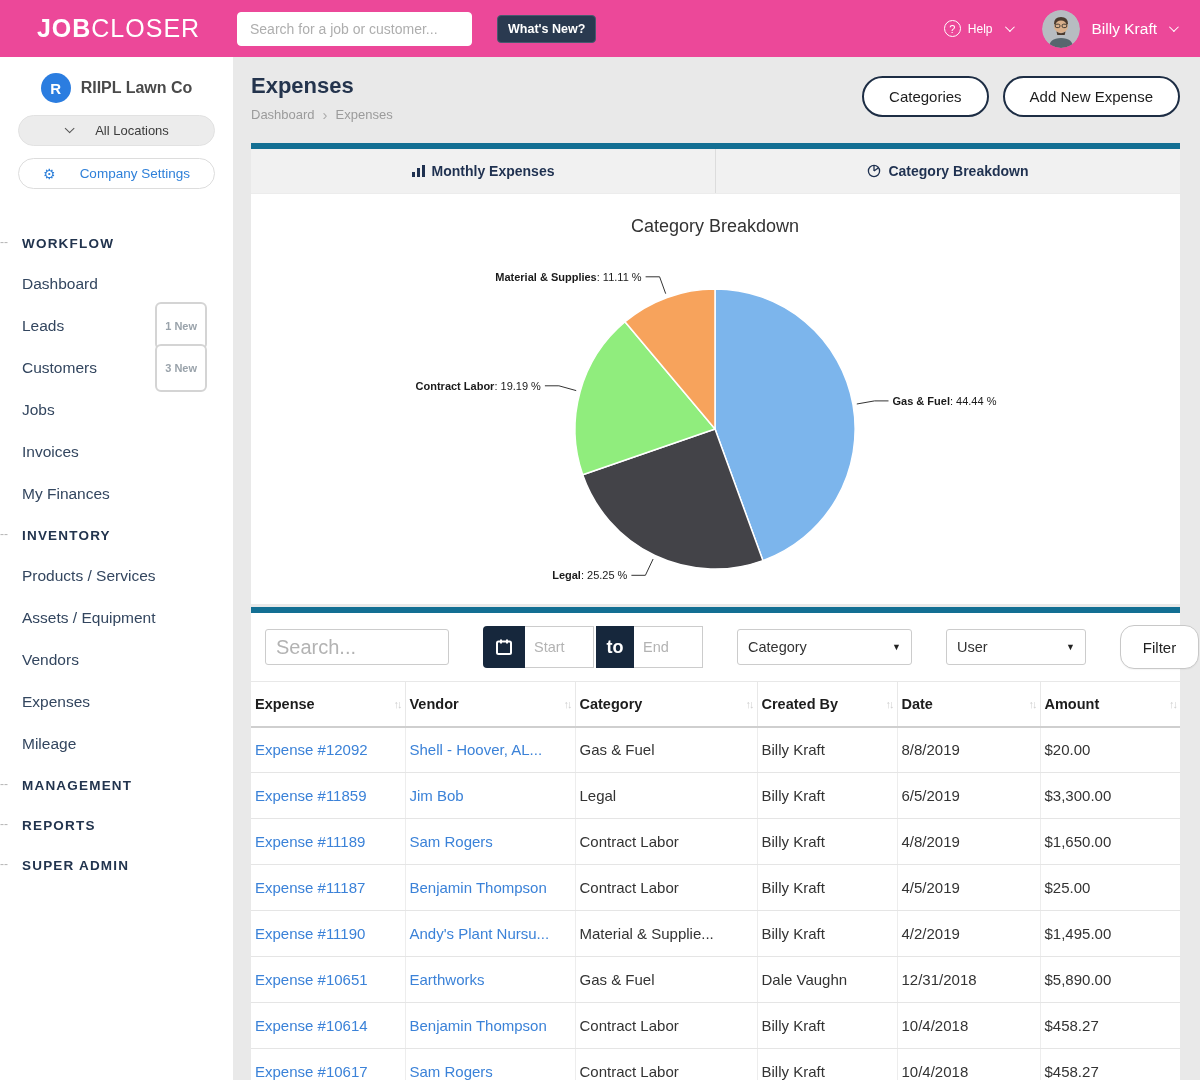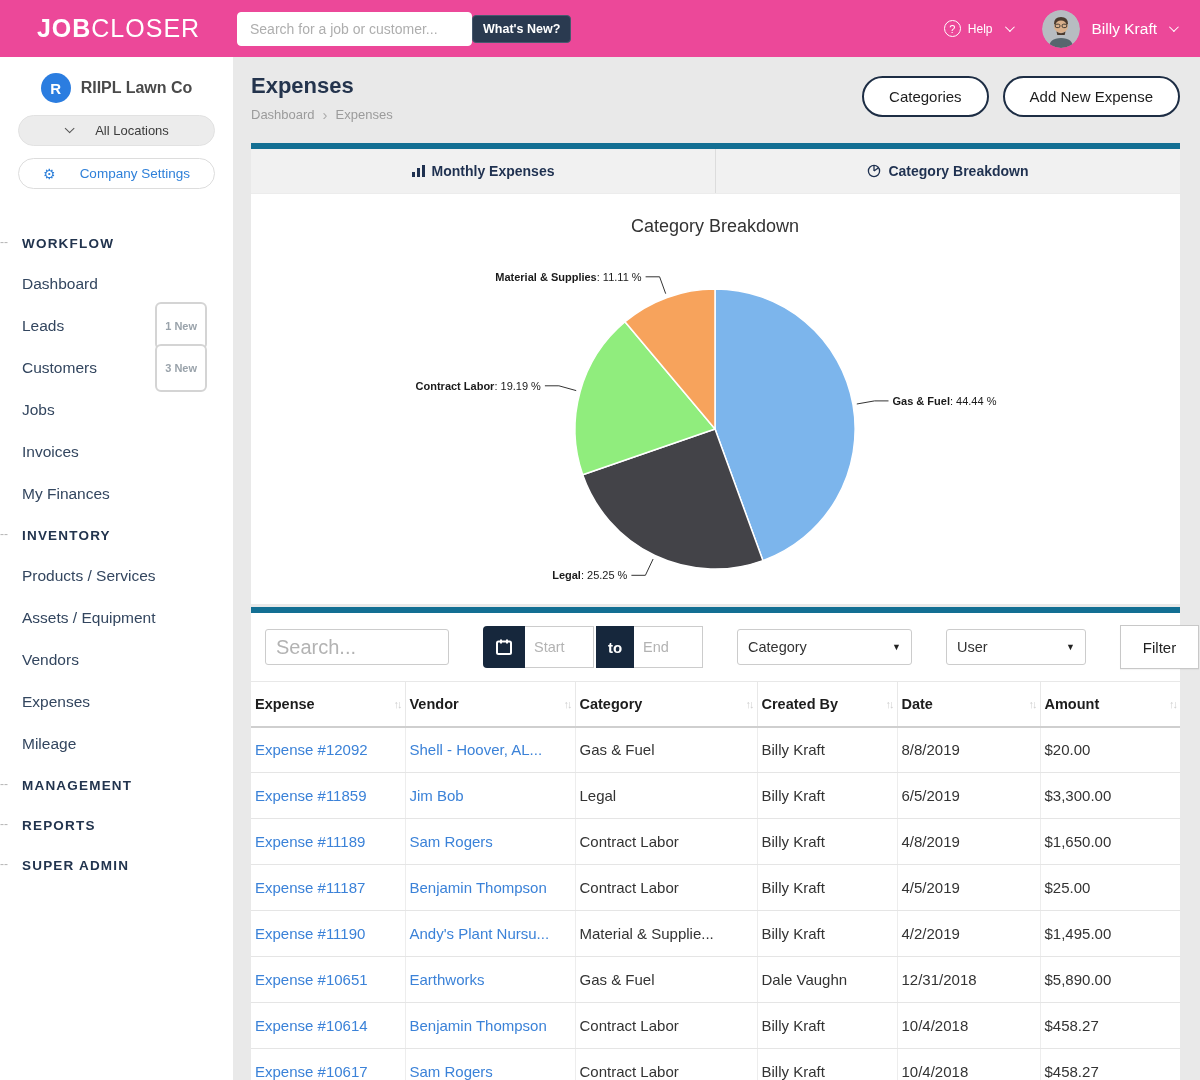--- a/index.html
+++ b/index.html
@@ -6,21 +6,21 @@
   html,body { width:1200px; height:1080px; overflow:hidden; }
   body { font-family:"Liberation Sans", sans-serif; background:#e9e9e9; }
 
   
   .navbar { height:57px; background:#ec4899; display:flex; align-items:center; padding-right:24px; }
   .logo { width:237px; text-align:center; color:#fff; font-size:25px; letter-spacing:1px; white-space:nowrap; }
   .logo b { font-weight:800; }
   .logo span { font-weight:300; }
   .nav-search { width:235px; height:34px; border:1px solid #fff; border-radius:4px; padding:0 12px; font-size:14px; color:#333; outline:none; font-family:inherit; }
   .nav-search::placeholder { color:#aeaeae; }
-  .whats-new { background:#2a3a50; border:1px solid #48596f; color:#fff; font-weight:bold; font-size:12.5px; padding:6px 10px; border-radius:4px; cursor:pointer; font-family:inherit; }
+  .whats-new { margin-left:25px; background:#2a3a50; border:1px solid #48596f; color:#fff; font-weight:bold; font-size:12.5px; padding:6px 10px; border-radius:4px; cursor:pointer; font-family:inherit; }
   .nav-spacer { flex:1; }
   .nav-right { display:flex; align-items:center; color:#fff; }
   .qmark { display:inline-flex; align-items:center; justify-content:center; width:17px; height:17px; border:1.5px solid #fff; border-radius:50%; font-size:11px; margin-right:7px; }
   .nav-help-label { font-size:12px; }
   .chev { display:inline-block; width:7px; height:7px; border-right:1.6px solid currentColor; border-bottom:1.6px solid currentColor; transform:rotate(45deg) translateY(-2px); margin-left:12px; }
   .avatar { width:38px; height:38px; border-radius:50%; margin:0 12px 0 30px; display:block; }
   .nav-user-name { font-size:15.5px; }
 
   
   .shell { display:flex; height:1023px; }
@@ -66,28 +66,28 @@
   
   .filter-row { height:68px; display:flex; align-items:center; padding:0 14px; background:#fff; }
   .fgroup { display:flex; align-items:center; padding:0 17px; height:100%; }
   .fgroup.first { padding-left:0; }
   .fdiv { width:1px; align-self:stretch; background:#e7e7e7; }
   .f-search { width:184px; height:36px; border:1px solid #ccc; border-radius:3px; padding:12px 10px; font-size:20px; outline:none; font-family:inherit; color:#333; }
   .f-search::placeholder, .date-in::placeholder { color:#b3b3b3; }
   .datebox { display:flex; align-items:center; }
   .cal-box { width:42px; height:42px; background:#16273c; border-radius:4px 0 0 4px; display:flex; align-items:center; justify-content:center; cursor:pointer; }
   .date-in { width:69px; height:42px; border:1px solid #ccc; border-left:none; padding:0 9px; font-size:14.5px; outline:none; font-family:inherit; color:#333; }
-  .to-box { width:38px; height:42px; background:#16273c; color:#fff; font-size:15px; font-weight:bold; display:flex; align-items:center; justify-content:center; margin-left:2px; }
+  .to-box { width:38px; height:42px; background:#16273c; color:#fff; font-size:18px; font-weight:bold; display:flex; align-items:center; justify-content:center; margin-left:2px; }
   .date-in.end { border-left:none; }
   .fselect { height:36px; border:1px solid #ccc; border-radius:3px; display:flex; align-items:center; justify-content:space-between; padding:0 10px; font-size:14.5px; color:#333; cursor:pointer; background:#fff; }
   .fselect .caret { font-size:9px; color:#222; margin-left:10px; }
   .sel-category { width:175px; }
   .sel-user { width:140px; }
   .filter-btn-group { margin-left:auto; padding-right:0; }
-  .filter-btn { width:79px; height:44px; background:#fff; border:1px solid #c8c8c8; border-radius:0; font-size:15px; color:#222; cursor:pointer; font-family:inherit; box-shadow:0 1px 1px rgba(0,0,0,0.04); }
+  .filter-btn { width:79px; height:44px; background:#fff; border:1px solid #c8c8c8; border-radius:14px; font-size:15px; color:#222; cursor:pointer; font-family:inherit; box-shadow:0 1px 1px rgba(0,0,0,0.04); }
 
   
   table { width:100%; border-collapse:collapse; table-layout:fixed; }
   th, td { text-align:left; padding:0 4px; overflow:hidden; white-space:nowrap; text-overflow:ellipsis; }
   thead th { height:45px; font-size:14.5px; font-weight:bold; color:#1d1d1d; border-top:1px solid #e8e8e8; border-bottom:2px solid #cfcfcf; border-right:1px solid #e8e8e8; background:#fff; cursor:pointer; }
   thead th:last-child { border-right:none; }
   .th-inner { display:flex; align-items:center; justify-content:space-between; }
   .sort-icon { color:#cfcfcf; font-size:11px; letter-spacing:-2px; font-weight:normal; }
   tbody td { height:46px; font-size:15px; color:#333; border-bottom:1px solid #e5e5e5; border-right:1px solid #ededed; }
   tbody td:last-child { border-right:none; }

